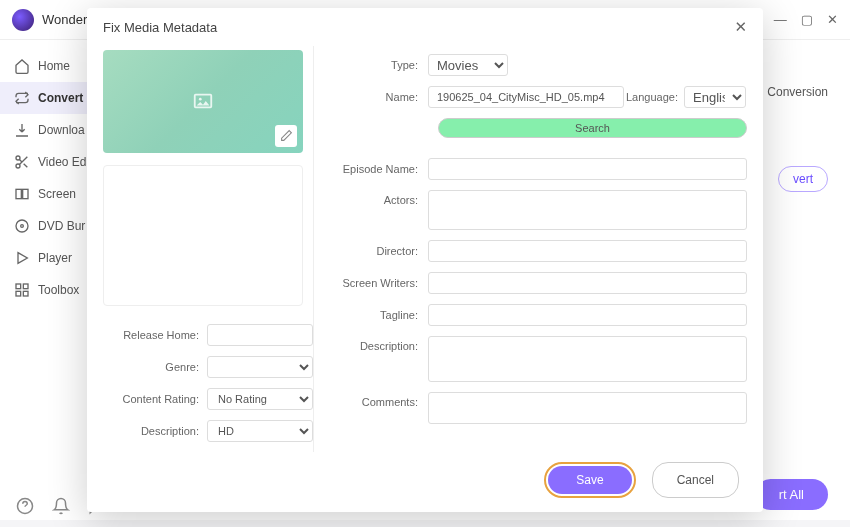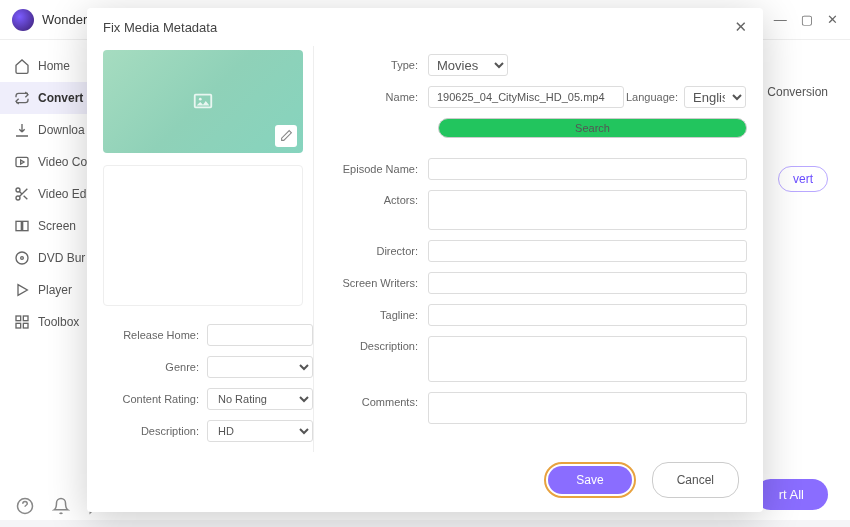--- a/index.html
+++ b/index.html
@@ -42,21 +42,21 @@
 .meta-row-l { display: flex; align-items: center; margin-bottom: 10px; }
 .meta-label-l { width: 104px; text-align: right; font-size: 11px; color: #666; padding-right: 8px; }
 .meta-input-l, .meta-select-l { flex: 1; width: 80px; height: 22px; border: 1px solid #ddd; border-radius: 3px; font-size: 11px; padding: 0 6px; background: #fff; color: #555; }
 
 .right-col { flex: 1; border-left: 1px solid #eee; padding-left: 24px; padding-top: 8px; display: flex; flex-direction: column; }
 .row { display: flex; align-items: center; margin-bottom: 10px; }
 .label { width: 90px; text-align: right; font-size: 11px; color: #666; padding-right: 10px; flex-shrink: 0; }
 .inp { height: 22px; border: 1px solid #ddd; border-radius: 3px; font-size: 11px; padding: 0 8px; background: #fff; color: #555; }
 .sel { height: 22px; border: 1px solid #ddd; border-radius: 3px; font-size: 13px; padding: 0 4px; background: #fff; color: #555; }
 .ta { flex: 1; border: 1px solid #ddd; border-radius: 3px; font-size: 11px; padding: 4px 8px; background: #fff; resize: none; }
-.search-btn { border: 1px solid #ccc; background: #22c55e; border-radius: 11px; padding: 3px 20px; font-size: 11px; color: #555; cursor: pointer; margin-left: 100px; margin-bottom: 20px; }
+.search-btn { border: 1px solid #ccc; background: #86efac; border-radius: 11px; padding: 3px 20px; font-size: 11px; color: #555; cursor: pointer; margin-left: 100px; margin-bottom: 20px; }
 
 .modal-foot { display: flex; justify-content: flex-end; gap: 16px; padding: 10px 24px 14px; }
 .btn-save-wrap { border: 2px solid #e8a23f; border-radius: 20px; padding: 2px; }
 .btn-save { background: #8a6dff; color: #fff; border: none; border-radius: 15px; padding: 7px 28px; font-size: 12px; cursor: pointer; }
 .btn-cancel { background: #fff; color: #555; border: 1px solid #ccc; border-radius: 16px; padding: 8px 24px; font-size: 12px; cursor: pointer; }
 
 .img-ph { color: rgba(255,255,255,0.8); }
 </style>
 </head>
 <body>
@@ -83,27 +83,20 @@
       <svg class="side-icon" viewBox="0 0 24 24" fill="none" stroke="currentColor" stroke-width="2">
           <path d="M17 3l4 4-4 4M3 11V9a4 4 0 014-4h14M7 21l-4-4 4-4M21 13v2a4 4 0 01-4 4H3"></path>
         </svg>
       <span>Convert</span>
     </div>
     <div class="side-item">
       <svg class="side-icon" viewBox="0 0 24 24" fill="none" stroke="currentColor" stroke-width="2">
           <path d="M12 3v12m0 0l-4-4m4 4l4-4M3 21h18"></path>
         </svg>
       <span>Downloa</span>
-    </div>
-    <div class="side-item">
-      <svg class="side-icon" viewBox="0 0 24 24" fill="none" stroke="currentColor" stroke-width="2">
-          <rect x="3" y="5" width="18" height="14" rx="2"></rect>
-          <path d="M10 9l5 3-5 3z"></path>
-        </svg>
-      <span>Video Co</span>
     </div>
     <div class="side-item">
       <svg class="side-icon" viewBox="0 0 24 24" fill="none" stroke="currentColor" stroke-width="2">
           <circle cx="6" cy="6" r="3"></circle>
           <circle cx="6" cy="18" r="3"></circle>
           <path d="M20 4L8.12 15.88M14.47 14.48L20 20M8.12 8.12L12 12"></path>
         </svg>
       <span>Video Ed</span>
     </div>
     <div class="side-item">

